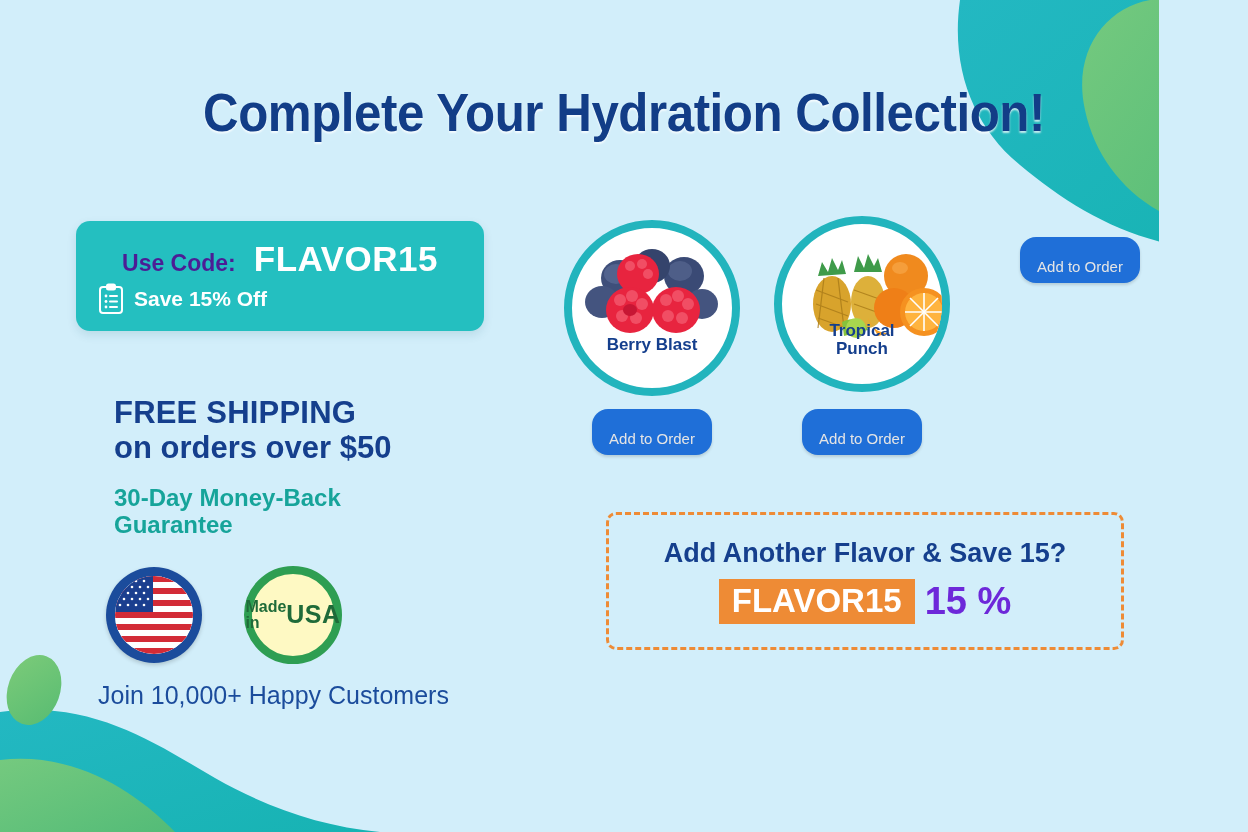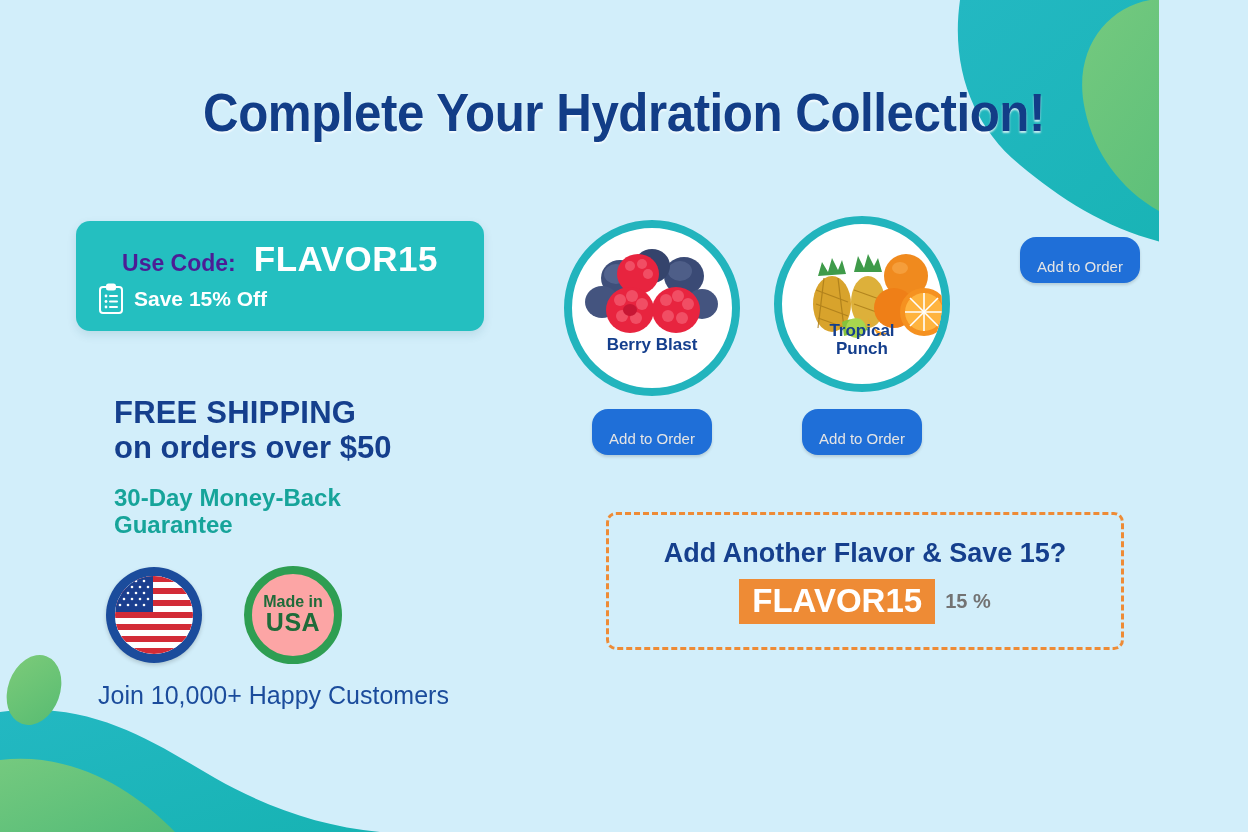--- a/index.html
+++ b/index.html
@@ -138,25 +138,25 @@
     height: 78px;
     border-radius: 50%;
     overflow: hidden;
     position: relative;
     background: #ffffff;
   }
   .usa-badge {
     width: 98px;
     height: 98px;
     border-radius: 50%;
-    background: #fca5a5;
+    background: #fef9c3;
     border: 8px solid #2e9e52;
     box-sizing: border-box;
     display: flex;
-    flex-direction: column;
+    flex-direction: row;
     align-items: center;
     justify-content: center;
     line-height: 1.02;
   }
   .usa-made {
     color: #1f6b39;
     font-size: 16px;
     font-weight: bold;
   }
   .usa-usa {
@@ -269,22 +269,22 @@
   }
   .upsell-code {
     background: #ee8b35;
     color: #ffffff;
     font-size: 33px;
     font-weight: bold;
     padding: 4px 13px 6px 13px;
     line-height: 1.08;
   }
   .upsell-pct {
-    color: #737373;
-    font-size: 20px;
+    color: #6d28d9;
+    font-size: 38px;
     font-weight: bold;
   }
 </style>
 </head>
 <body>
 
 <div id="stage">
 
   <svg class="blob-layer" width="1248" height="832" viewBox="0 0 1248 832">
     <defs>

